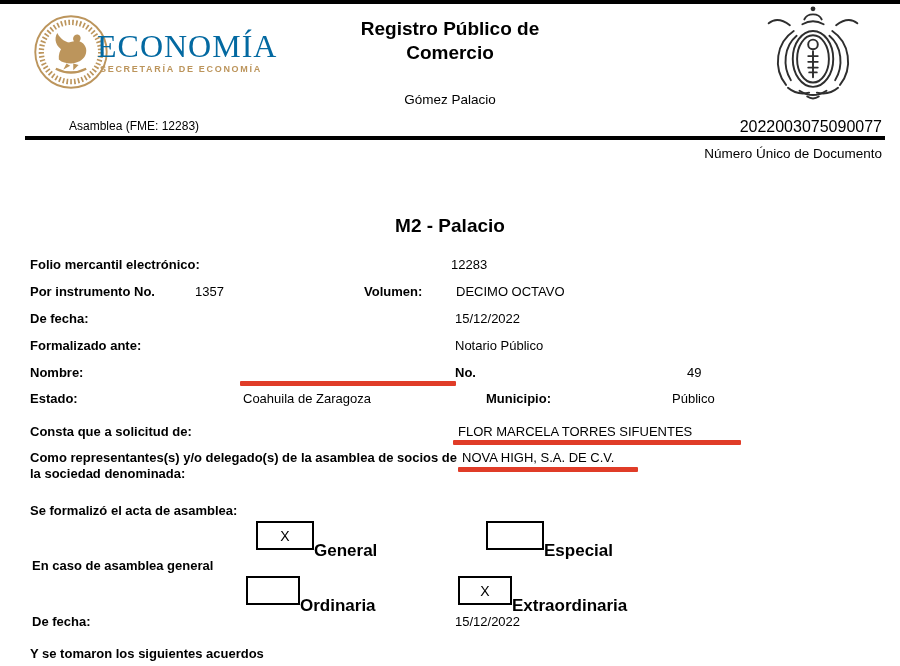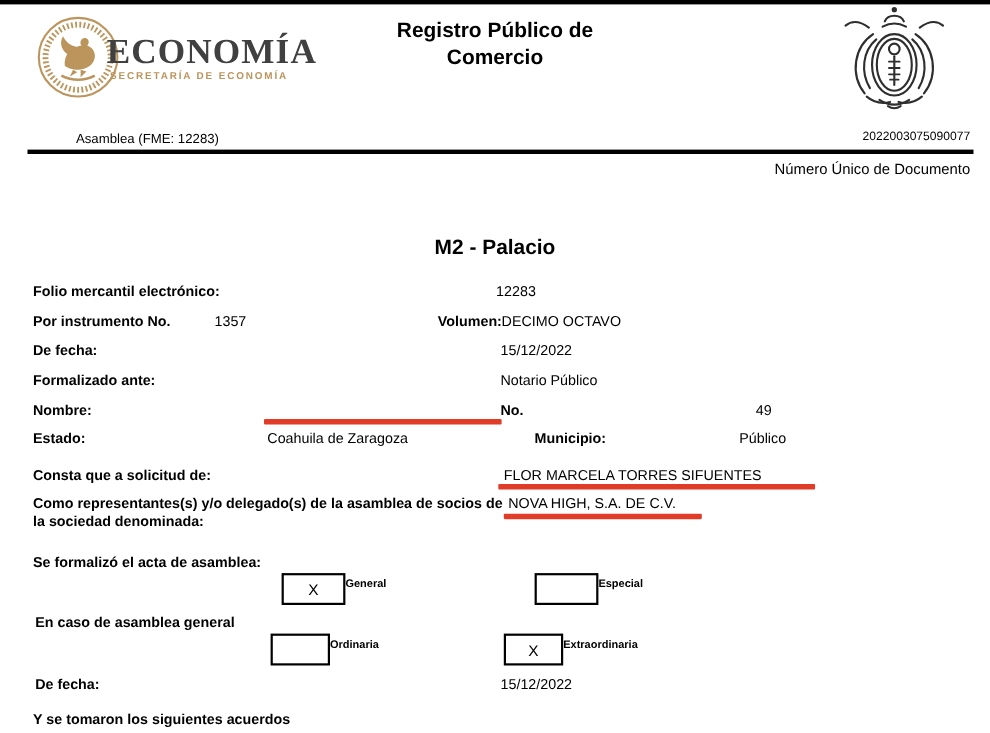--- a/index.html
+++ b/index.html
@@ -4,40 +4,40 @@
 <style>
   html,body{margin:0;padding:0;background:#ffffff;}
   #page{
     position:relative;width:900px;height:666px;background:#ffffff;overflow:hidden;
     font-family:"Liberation Sans", sans-serif;color:#000;
   }
   .abs{position:absolute;}
   .topbar{position:absolute;left:0;top:0;width:900px;height:4px;background:#000;}
   
   .brand-name{position:absolute;left:97px;top:28px;font-family:"Liberation Serif",serif;
-    font-weight:bold;font-size:32px;letter-spacing:1px;color:#404040;}
+    font-weight:normal;font-size:32px;letter-spacing:1px;color:#0369a1;}
   .brand-sub{position:absolute;left:100px;top:64px;font-size:9px;font-weight:bold;
     letter-spacing:1.7px;color:#BC955C;}
   .hdr-title{position:absolute;left:290px;top:17px;width:320px;text-align:center;
     font-weight:bold;font-size:19px;line-height:24px;}
   .hdr-office{position:absolute;left:290px;top:92px;width:320px;text-align:center;font-size:13.5px;}
   
   .doc-type{position:absolute;left:30px;top:119px;font-size:12px;margin-left:39px;}
-  .doc-number{position:absolute;left:580px;top:118px;width:302px;text-align:right;font-size:11px;}
+  .doc-number{position:absolute;left:580px;top:118px;width:302px;text-align:right;font-size:16px;}
   .doc-rule{position:absolute;left:25px;top:136px;width:860px;height:4px;background:#000;}
   .doc-caption{position:absolute;left:580px;top:146px;width:302px;text-align:right;font-size:13.5px;}
   
   .form-title{position:absolute;left:300px;top:215px;width:300px;text-align:center;
     font-weight:bold;font-size:19px;}
   .lbl{position:absolute;font-size:13px;font-weight:bold;line-height:16px;}
   .val{position:absolute;font-size:13px;line-height:16px;}
   .redline{position:absolute;height:5px;background:#E03C28;border-radius:1px;}
   .cb{position:absolute;width:54px;height:25px;border:2px solid #000;background:#fff;
     display:flex;align-items:center;justify-content:center;font-size:14px;}
-  .cb-lab{position:absolute;font-size:10px;font-weight:bold;}
+  .cb-lab{position:absolute;font-size:17px;font-weight:bold;margin-top:15px;}
   svg{display:block;}
 </style>
 </head>
 <body>
 
 <div id="page">
 
   <div class="topbar"></div>
 
   <div class="abs" style="left:33px;top:13px;width:76px;height:78px;">
@@ -55,20 +55,21 @@
       <path d="M30 72 Q50 82 70 72" stroke="#BC955C" stroke-width="3" fill="none"></path>
     </svg>
   </div>
   <div class="brand-name">ECONOMÍA</div>
   <div class="brand-sub">SECRETARÍA DE ECONOMÍA</div>
 
   <div class="hdr-title">
     <span>Registro Público de</span><br>
     <span>Comercio</span>
   </div>
+  <div class="hdr-office">Gómez Palacio</div>
 
   <div class="abs" style="left:763px;top:4px;width:100px;height:106px;">
     <svg width="100" height="106" viewBox="0 0 100 110">
       <g stroke="#2e2e2e" fill="none" stroke-width="2" stroke-linecap="round">
         <circle cx="50" cy="5" r="2.5" fill="#2e2e2e" stroke="none"></circle>
         <path d="M41 16 C44 9 56 9 59 16"></path>
         <path d="M39 21 Q50 15 61 21"></path>
         <ellipse cx="50" cy="57" rx="21" ry="29"></ellipse>
         <ellipse cx="50" cy="57" rx="16.5" ry="24.5"></ellipse>
         <circle cx="50" cy="42" r="5"></circle>
@@ -94,21 +95,21 @@
   <div class="doc-rule"></div>
   <div class="doc-caption">Número Único de Documento</div>
 
   <div class="form-title">M2 - Palacio</div>
 
   <div class="lbl" style="left:30px;top:257px;">Folio mercantil electrónico:</div>
   <div class="val" style="left:451px;top:257px;">12283</div>
 
   <div class="lbl" style="left:30px;top:284px;">Por instrumento No.</div>
   <div class="val" style="left:195px;top:284px;">1357</div>
-  <div class="lbl" style="left:398px;top:284px;">Volumen:</div>
+  <div class="lbl" style="left:364px;top:284px;">Volumen:</div>
   <div class="val" style="left:456px;top:284px;">DECIMO OCTAVO</div>
 
   <div class="lbl" style="left:30px;top:311px;">De fecha:</div>
   <div class="val" style="left:455px;top:311px;">15/12/2022</div>
 
   <div class="lbl" style="left:30px;top:338px;">Formalizado ante:</div>
   <div class="val" style="left:455px;top:338px;">Notario Público</div>
 
   <div class="lbl" style="left:30px;top:365px;">Nombre:</div>
   <div class="redline" style="left:240px;top:381px;width:216px;"></div>

